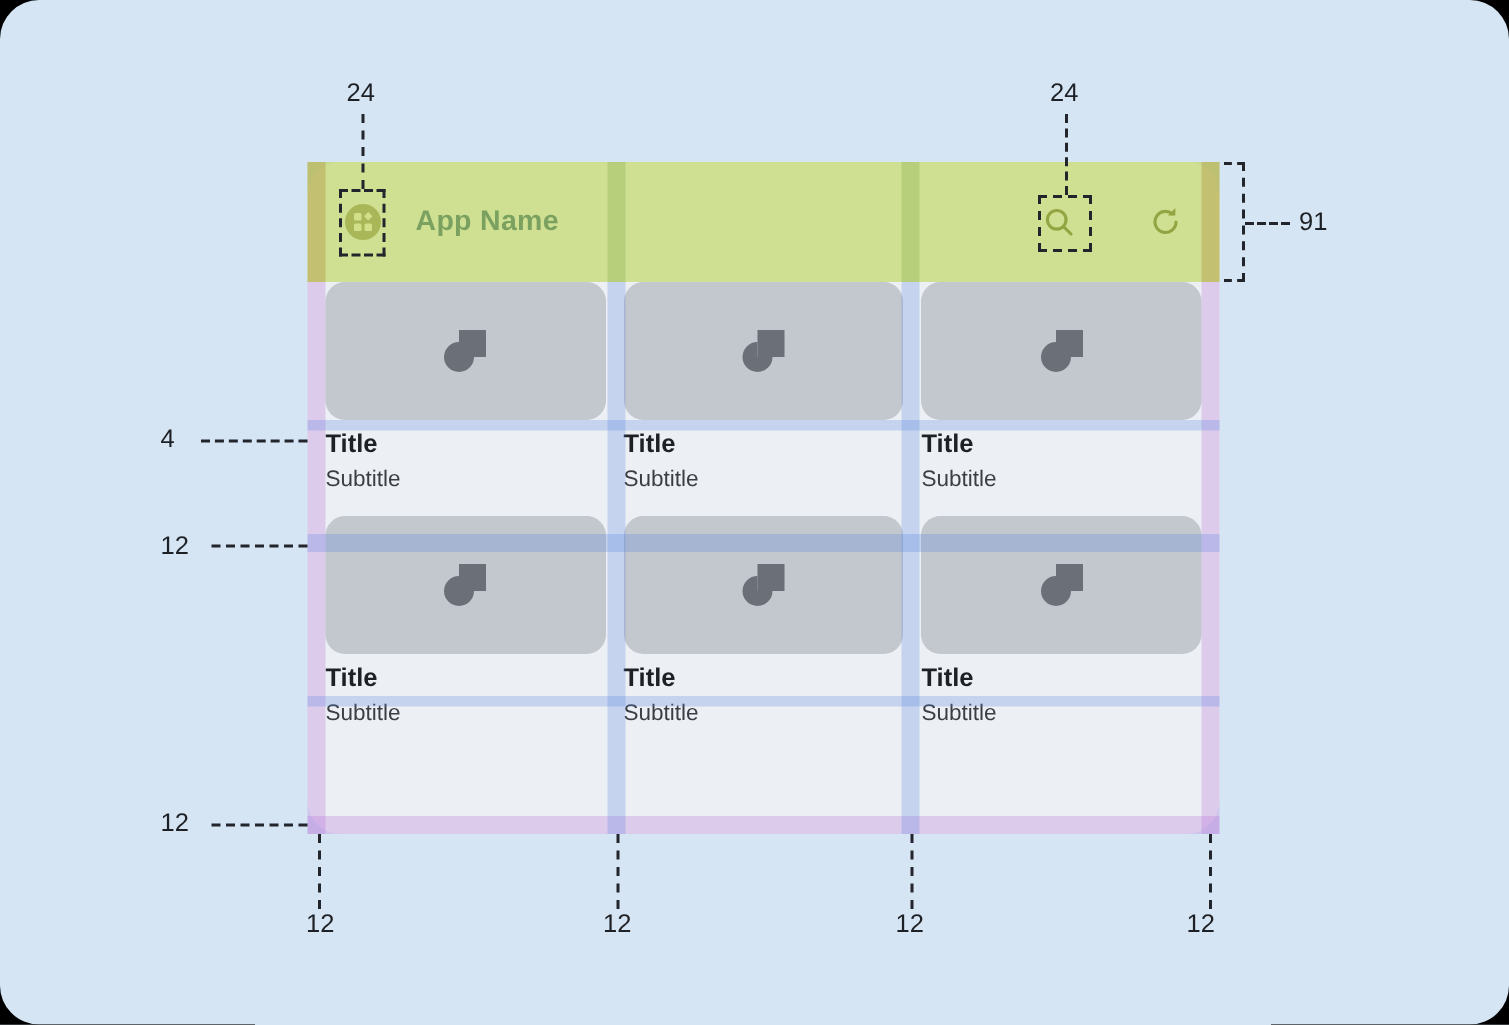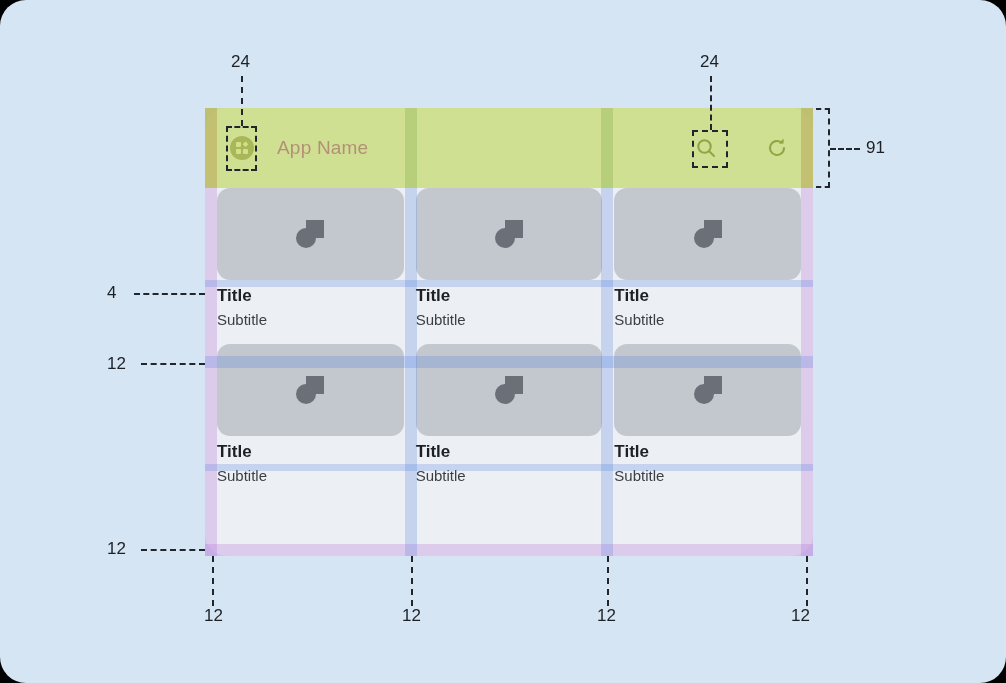--- a/index.html
+++ b/index.html
@@ -52,22 +52,22 @@
     height: 24px;
   }
   #appbar-title {
     position: absolute;
     left: 72px;
     top: 0;
     height: 80px;
     display: flex;
     align-items: center;
     font-size: 19px;
-    font-weight: 400;
-    color: #a21caf;
+    font-weight: 700;
+    color: #0c4a6e;
     letter-spacing: .2px;
   }
   #appbar-search {
     position: absolute;
     left: 489px;
     top: 28px;
     width: 24px;
     height: 24px;
   }
   #appbar-refresh {

